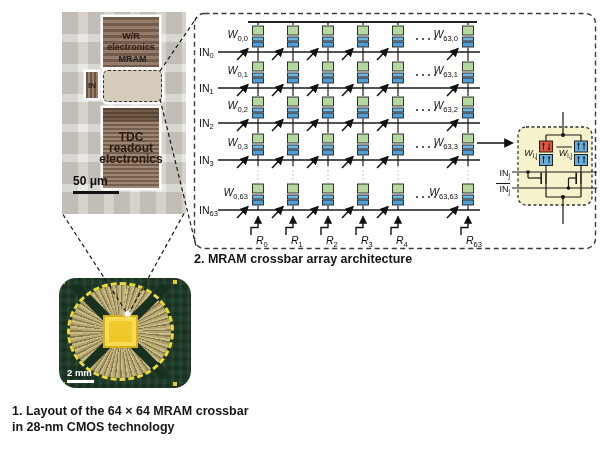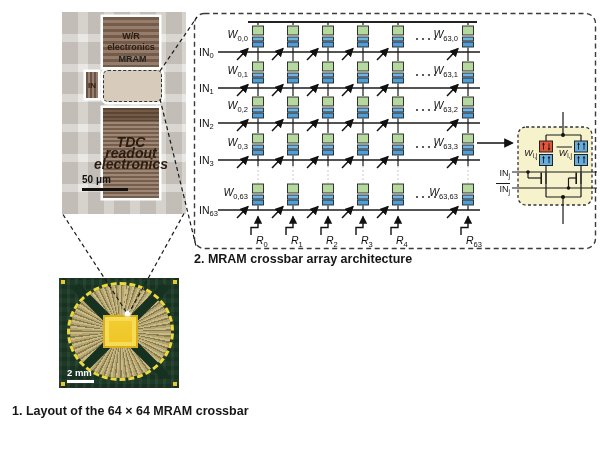--- a/index.html
+++ b/index.html
@@ -13,38 +13,38 @@
       repeating-linear-gradient(0deg, rgba(130,125,118,0.13) 0 22px, rgba(255,255,255,0.28) 22px 30px),
       repeating-linear-gradient(90deg, rgba(130,125,118,0.15) 0 16px, rgba(255,255,255,0.25) 16px 26px);}
   .blk{position:absolute;display:flex;flex-direction:column;align-items:center;justify-content:center;
        box-shadow:0 0 0 2.5px #fff;color:#2b1b10;font-weight:700;text-align:left;}
   .wr{left:41px;top:5px;width:56px;height:50px;font-size:9px;line-height:11px;
     background-color:#8d7260;
     background-image:repeating-linear-gradient(180deg, rgba(50,32,18,0.28) 0 3px, rgba(255,255,255,0.07) 3px 6px);}
   .inb{left:24px;top:60px;width:12px;height:26px;font-size:8px;
     background-color:#8d7260;
     background-image:repeating-linear-gradient(90deg, rgba(45,28,15,0.35) 0 2px, rgba(255,255,255,0.10) 2px 4px);}
-  .tdc{left:41px;top:96px;width:56px;height:90px;font-size:14px;line-height:11px;
+  .tdc{left:41px;top:96px;width:56px;height:80px;font-size:12px;line-height:11px;
     background-color:#947b66;
     background-image:
       linear-gradient(180deg, rgba(60,38,20,0.45) 0 13px, transparent 13px),
-      repeating-linear-gradient(180deg, rgba(45,28,15,0.30) 0 2px, rgba(255,255,255,0.09) 2px 4px); font-style: italic;}
+      repeating-linear-gradient(180deg, rgba(45,28,15,0.30) 0 2px, rgba(255,255,255,0.09) 2px 4px);}
   .mram{position:absolute;left:41px;top:58px;width:57px;height:30px;background:#d7ccbc;
     border:1.5px dashed #333;border-radius:5px;box-shadow:0 0 0 2.5px #fff;
     display:flex;flex-direction:column;align-items:center;justify-content:center;
     font-size:9px;line-height:10px;color:#222;font-weight:700;gap:44px;}
-  .scale50{position:absolute;left:20px;top:162px;color:#111;font-size:10px;font-weight:700;}
+  .scale50{position:absolute;left:11px;top:162px;color:#111;font-size:12px;font-weight:700;}
   .bar50{width:46px;height:3px;background:#111;margin-top:3px;}
 
   
-  .photo{position:absolute;left:59px;top:278px;width:120px;height:110px;background-color:#1d3a27;
+  .photo{position:absolute;left:59px;top:278px;width:132px;height:110px;background-color:#1d3a27;
     background-image:
       repeating-linear-gradient(90deg, rgba(255,255,255,0.05) 0 3px, transparent 3px 8px),
       repeating-linear-gradient(0deg, rgba(0,0,0,0.16) 0 4px, transparent 4px 9px);
-    overflow:hidden;}
+    overflow:hidden;border-radius:17px;}
   .ring{position:absolute;left:11px;top:7px;width:101px;height:93px;border-radius:50%;
     background:repeating-conic-gradient(from 8deg, #cabb85 0deg 2.5deg, #8a7c52 2.5deg 4.5deg, #b3a470 4.5deg 7deg);}
   .diag{position:absolute;left:-3px;top:49px;width:129px;height:9px;background:#16311f;border-radius:4px;}
   .d1{transform:rotate(45deg);} .d2{transform:rotate(-45deg);}
   .padring{position:absolute;left:8px;top:4px;width:107px;height:99px;border:3px dashed #ecd73d;
     border-radius:50%;box-sizing:border-box;}
   .die{position:absolute;left:44px;top:37px;width:35px;height:33px;
     background:linear-gradient(180deg,#f2cd32,#eec526);
     box-shadow:inset 0 0 0 2px #d9ad1b, inset 0 0 0 6px #f6dc55;}
   .pdot{position:absolute;left:66px;top:33px;width:5px;height:5px;border-radius:50%;background:#fff;
@@ -100,20 +100,21 @@
     <div class="cpad" style="left:2px;top:104px"></div>
     <div class="cpad" style="left:114px;top:104px"></div>
     <div class="scale2">
       <span>2 mm</span>
       <div class="bar2"></div>
     </div>
   </div>
 
   <div class="cap cap1">
     <div>1. Layout of the 64 × 64 MRAM crossbar</div>
+    <div>in 28-nm CMOS technology</div>
   </div>
   <div class="cap cap2">2. MRAM crossbar array architecture</div>
 
   <svg class="fig" id="fig">
       <defs>
         <marker id="ah" markerWidth="7" markerHeight="7" refX="5.2" refY="3" orient="auto">
           <path d="M0,0 L6,3 L0,6 Z" fill="#111"></path>
         </marker>
       </defs>
       <rect x="194.5" y="13.5" width="401" height="235" rx="10" fill="#ffffff" stroke="#3a3a3a" stroke-width="1.4" stroke-dasharray="5 3.5"></rect>

